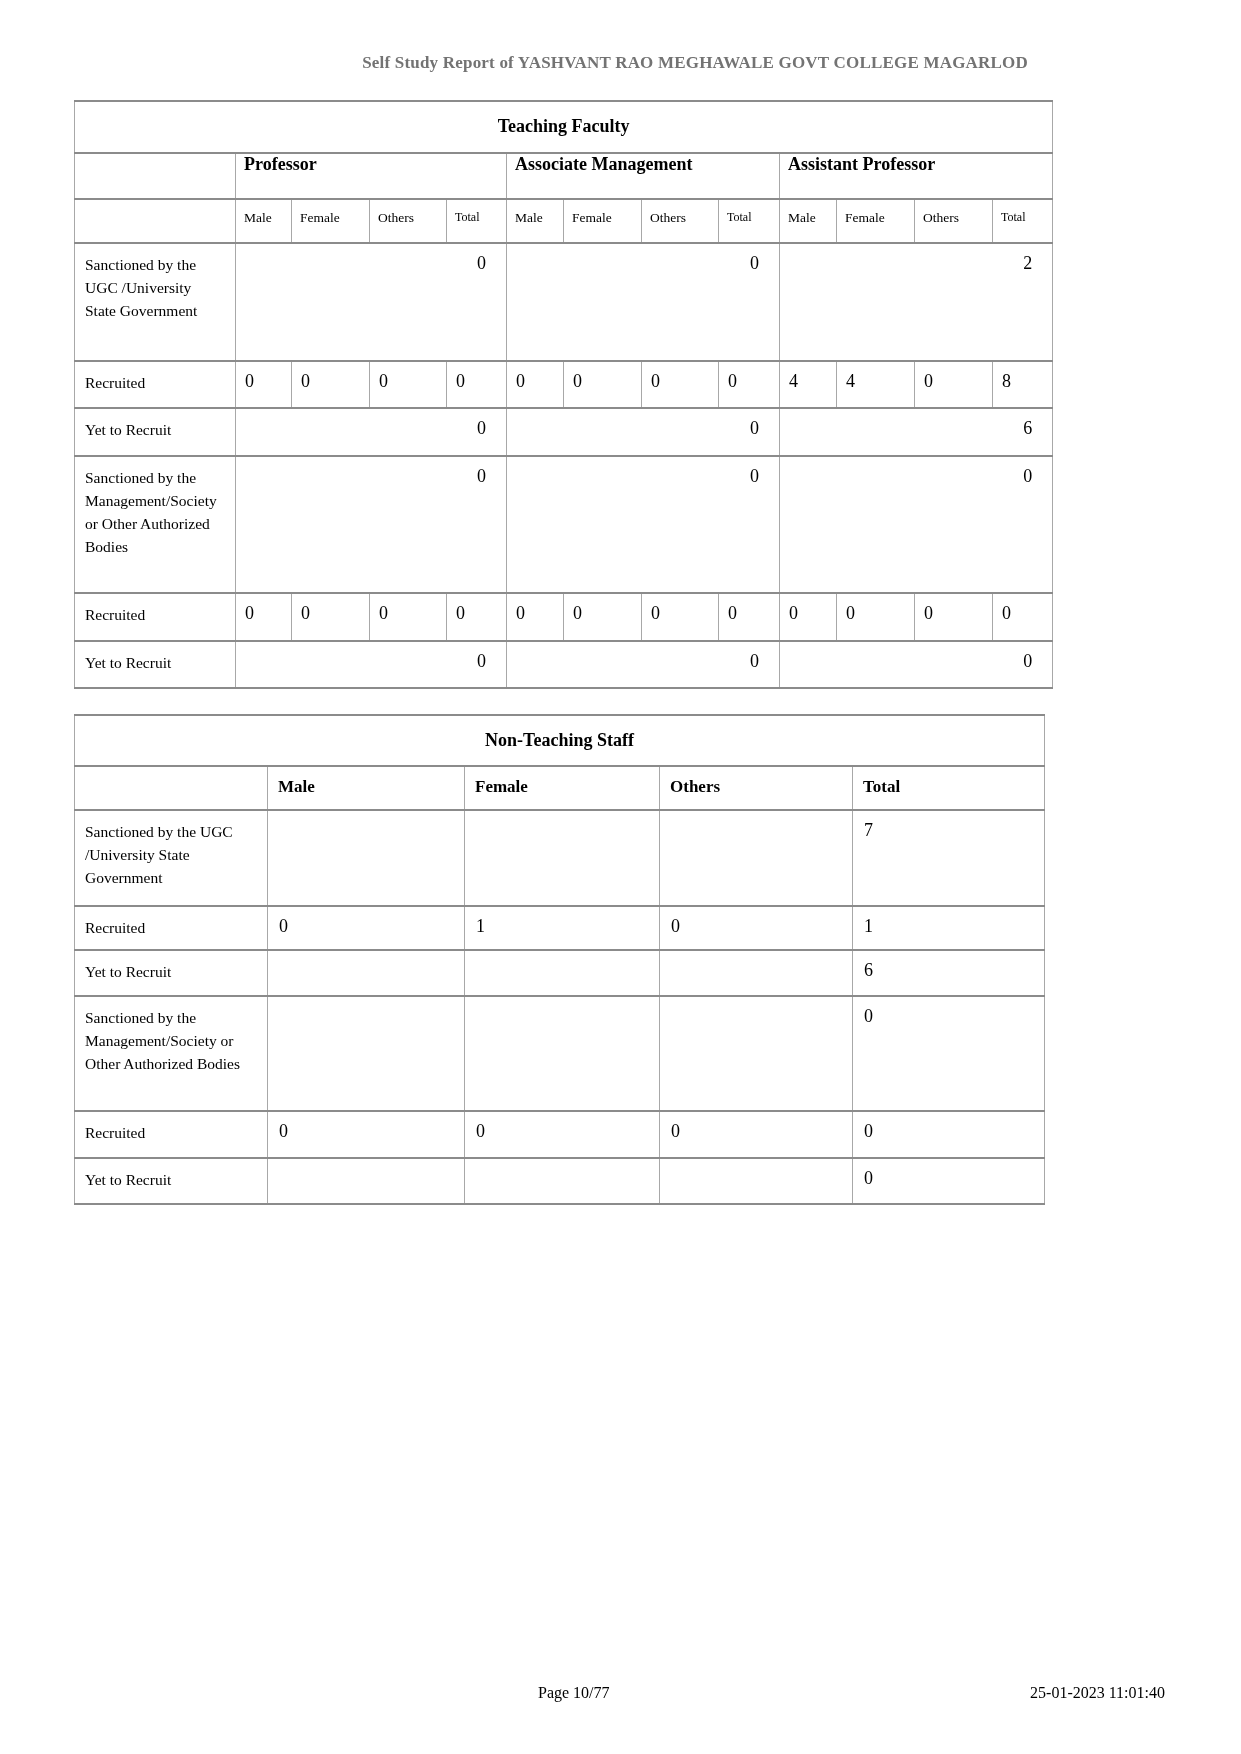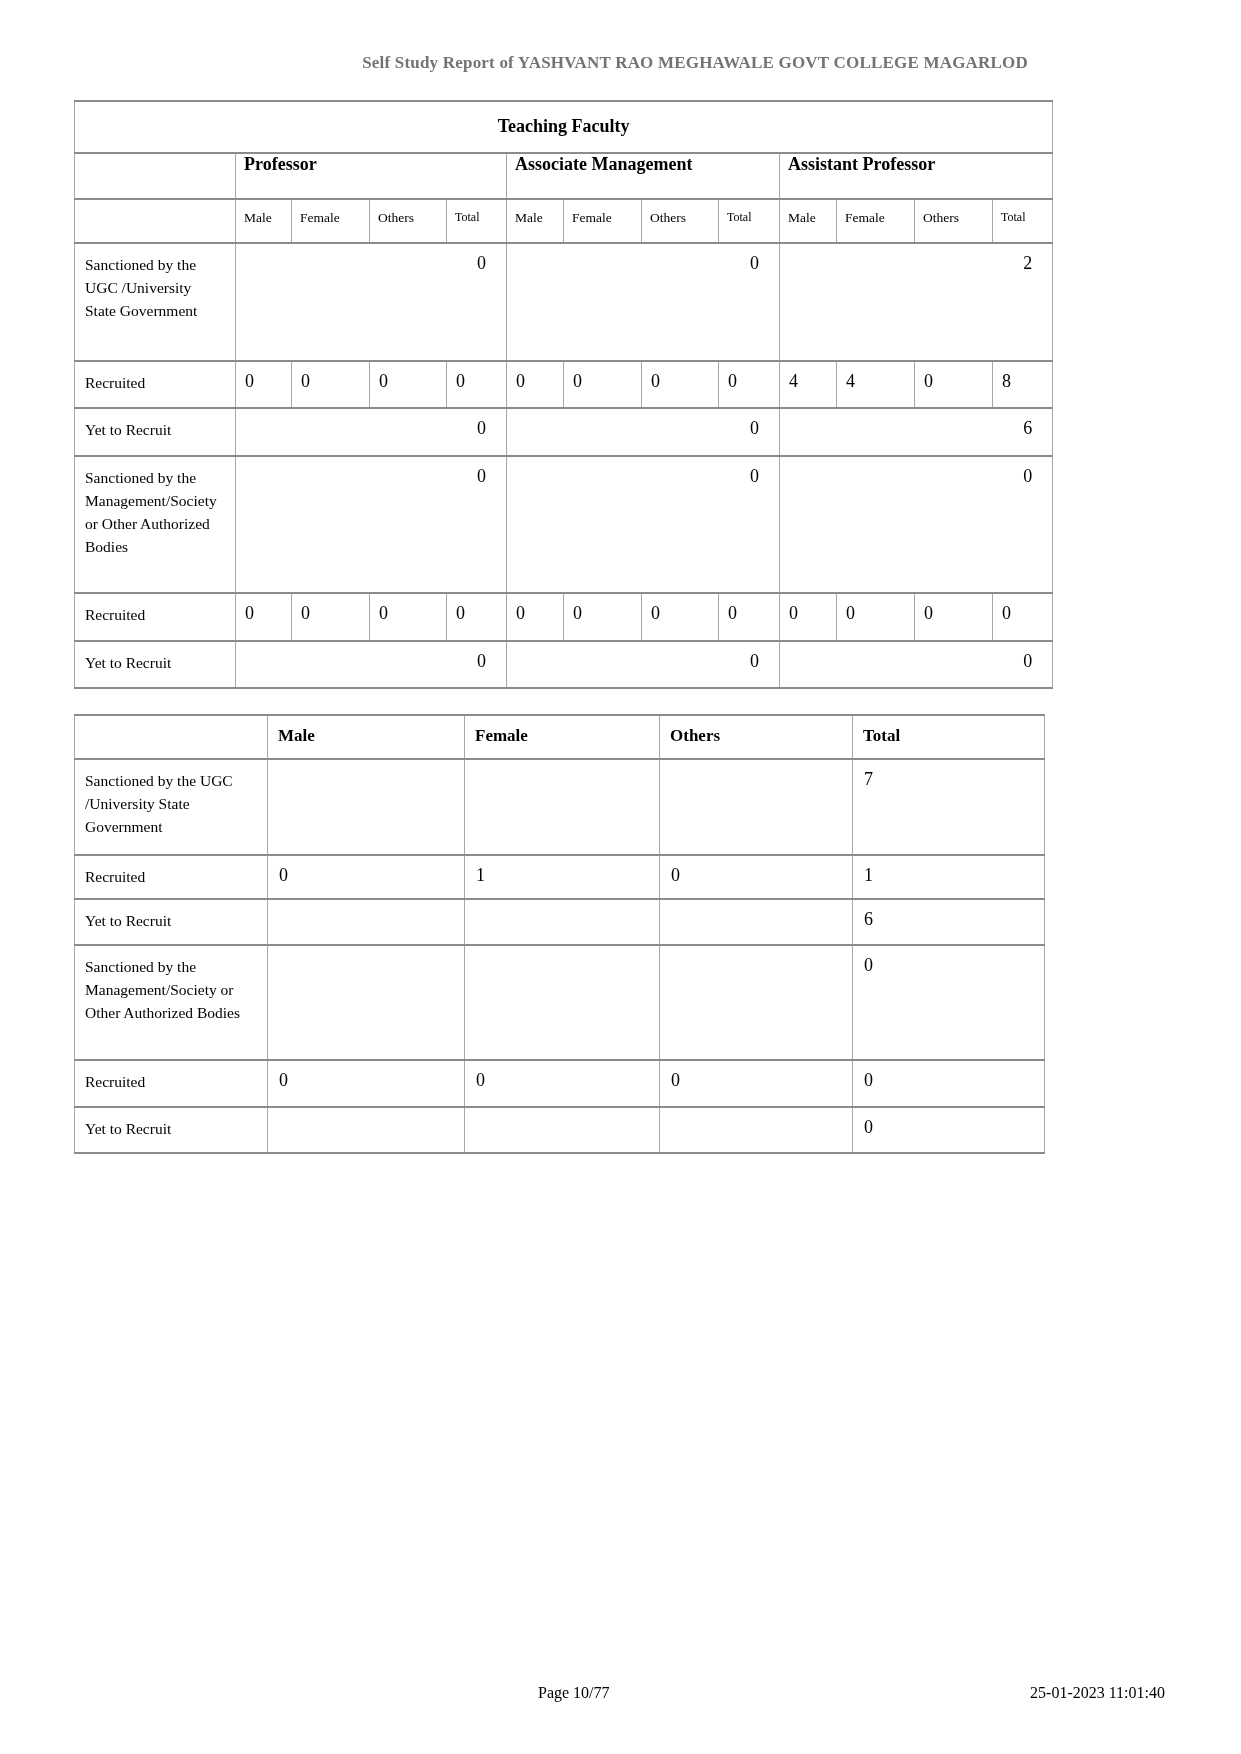--- a/index.html
+++ b/index.html
@@ -164,20 +164,23 @@
 
 <table id="nonteaching" class="tbl">
   <colgroup>
     <col style="width:193px">
       <col style="width:197px">
       <col style="width:195px">
       <col style="width:193px">
       <col style="width:192px">
   </colgroup>
   <tbody>
+      <tr style="height:51px">
+    <td colspan="5" class="tbl-title">Non-Teaching Staff</td>
+  </tr>
   <tr style="height:44px">
     <td></td>
     <td class="col-hdr">Male</td>
     <td class="col-hdr">Female</td>
     <td class="col-hdr">Others</td>
     <td class="col-hdr">Total</td>
   </tr>
 
   <tr style="height:96px">
     <td class="row-label">Sanctioned by the UGC /University State Government</td>

